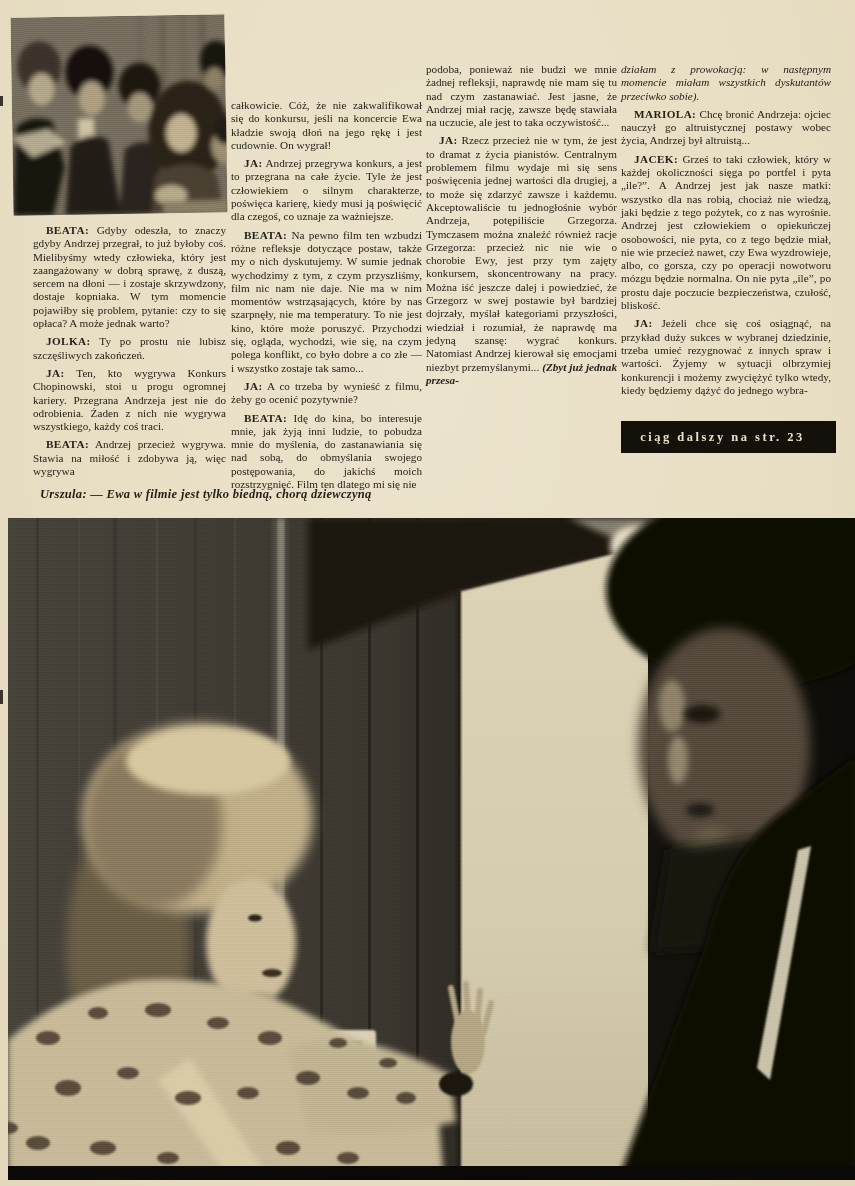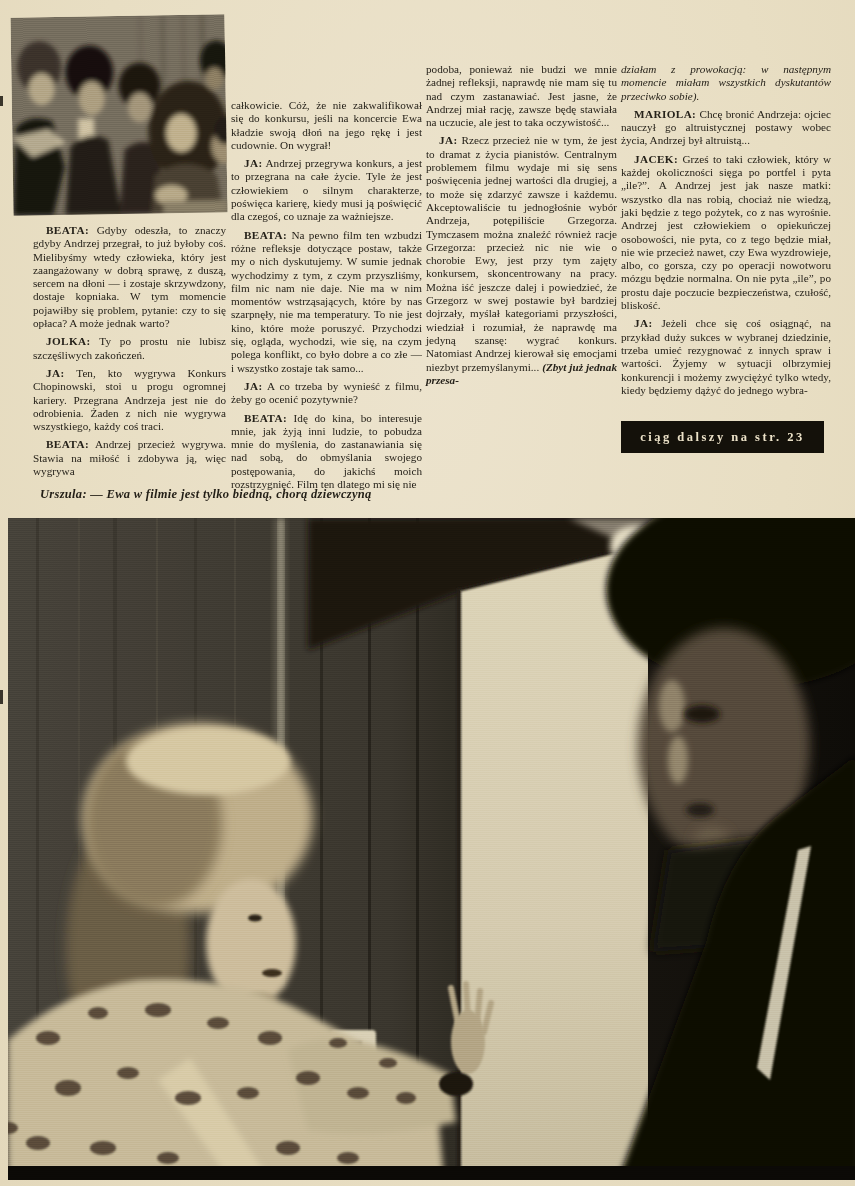--- a/index.html
+++ b/index.html
@@ -23,21 +23,21 @@
   .heading-block{margin:9px 0 9px 0;}
   .rule{height:3px;background:#17130c;}
   .heading-line{
     font-family:"Liberation Sans", sans-serif;font-weight:bold;font-size:24px;
     letter-spacing:0.5px;color:#17130c;padding:3px 0 2px 2px;
     transform:scaleX(0.9);transform-origin:left center;white-space:nowrap;
   }
   .cont-box{
     background:#14110a;color:#ece2c8;text-align:center;
     font-family:"Liberation Serif", serif;font-weight:bold;font-size:12.5px;
-    letter-spacing:2.5px;padding:10px 0 9px 0;margin-top:24px;width:203px;
+    letter-spacing:2.5px;padding:10px 12px 9px 0;margin-top:24px;width:203px;
     text-indent:0;
   }
   .caption{
     position:absolute;left:40px;top:487px;
     font-style:italic;font-weight:bold;font-size:12.5px;letter-spacing:0.3px;
     color:#221e16;white-space:nowrap;
   }
   .photo{position:absolute;overflow:hidden;}
   .photo svg{display:block;width:100%;height:100%;}
   .photo::after{ 

